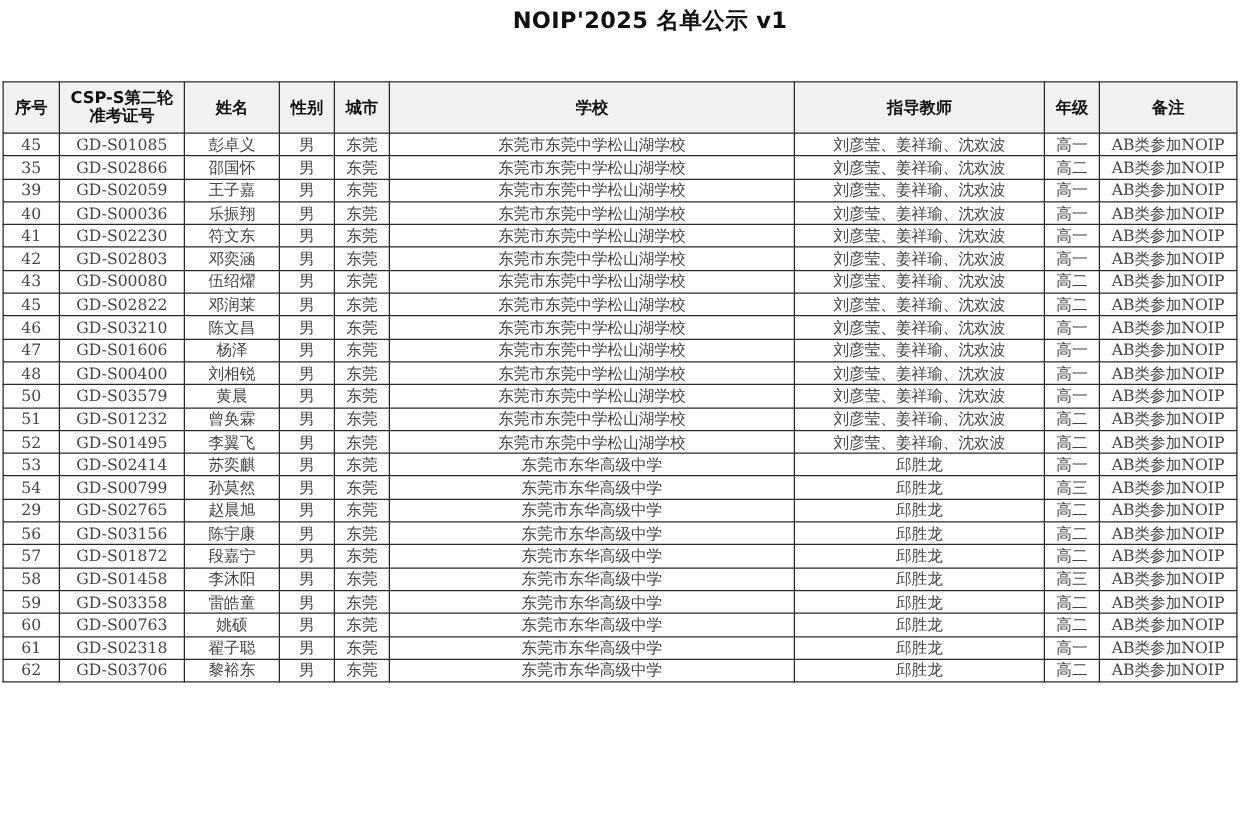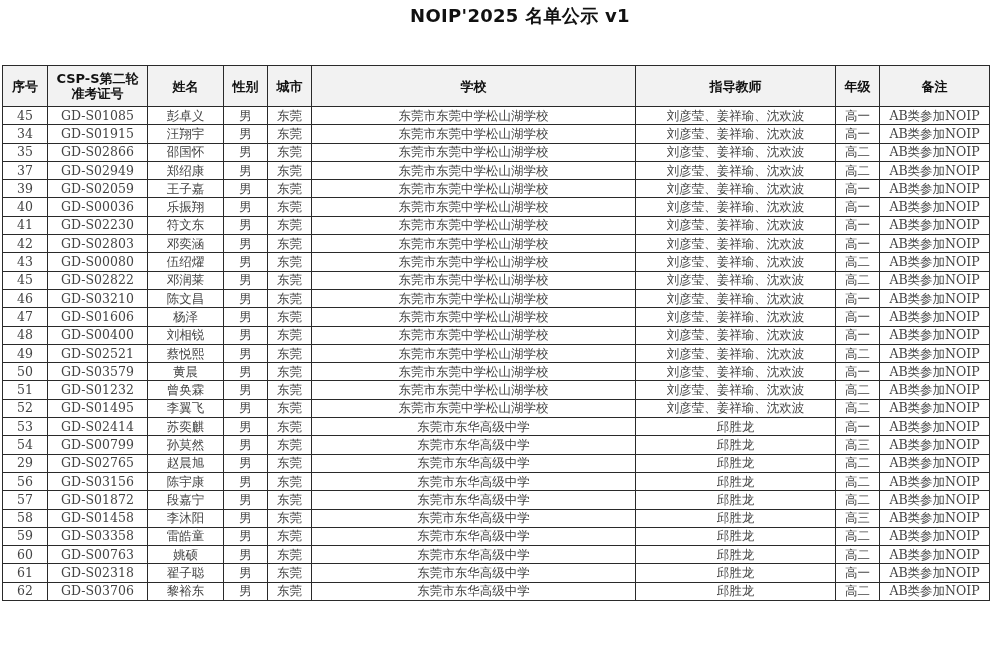--- a/index.html
+++ b/index.html
@@ -89,53 +89,31 @@
         <td>GD-S01085</td>
         <td>彭卓义</td>
         <td>男</td>
         <td>东莞</td>
         <td>东莞市东莞中学松山湖学校</td>
         <td>刘彦莹、姜祥瑜、沈欢波</td>
         <td>高一</td>
         <td>AB类参加NOIP</td>
       </tr>
       <tr>
-        <td>34</td>
-        <td>GD-S01915</td>
-        <td>汪翔宇</td>
-        <td>男</td>
-        <td>东莞</td>
-        <td>东莞市东莞中学松山湖学校</td>
-        <td>刘彦莹、姜祥瑜、沈欢波</td>
-        <td>高一</td>
-        <td>AB类参加NOIP</td>
-      </tr>
-      <tr>
         <td>35</td>
         <td>GD-S02866</td>
         <td>邵国怀</td>
         <td>男</td>
         <td>东莞</td>
         <td>东莞市东莞中学松山湖学校</td>
         <td>刘彦莹、姜祥瑜、沈欢波</td>
         <td>高二</td>
         <td>AB类参加NOIP</td>
       </tr>
       <tr>
-        <td>37</td>
-        <td>GD-S02949</td>
-        <td>郑绍康</td>
-        <td>男</td>
-        <td>东莞</td>
-        <td>东莞市东莞中学松山湖学校</td>
-        <td>刘彦莹、姜祥瑜、沈欢波</td>
-        <td>高二</td>
-        <td>AB类参加NOIP</td>
-      </tr>
-      <tr>
         <td>39</td>
         <td>GD-S02059</td>
         <td>王子嘉</td>
         <td>男</td>
         <td>东莞</td>
         <td>东莞市东莞中学松山湖学校</td>
         <td>刘彦莹、姜祥瑜、沈欢波</td>
         <td>高一</td>
         <td>AB类参加NOIP</td>
       </tr>
@@ -218,31 +196,20 @@
       </tr>
       <tr>
         <td>48</td>
         <td>GD-S00400</td>
         <td>刘相锐</td>
         <td>男</td>
         <td>东莞</td>
         <td>东莞市东莞中学松山湖学校</td>
         <td>刘彦莹、姜祥瑜、沈欢波</td>
         <td>高一</td>
-        <td>AB类参加NOIP</td>
-      </tr>
-      <tr>
-        <td>49</td>
-        <td>GD-S02521</td>
-        <td>蔡悦熙</td>
-        <td>男</td>
-        <td>东莞</td>
-        <td>东莞市东莞中学松山湖学校</td>
-        <td>刘彦莹、姜祥瑜、沈欢波</td>
-        <td>高二</td>
         <td>AB类参加NOIP</td>
       </tr>
       <tr>
         <td>50</td>
         <td>GD-S03579</td>
         <td>黄晨</td>
         <td>男</td>
         <td>东莞</td>
         <td>东莞市东莞中学松山湖学校</td>
         <td>刘彦莹、姜祥瑜、沈欢波</td>

